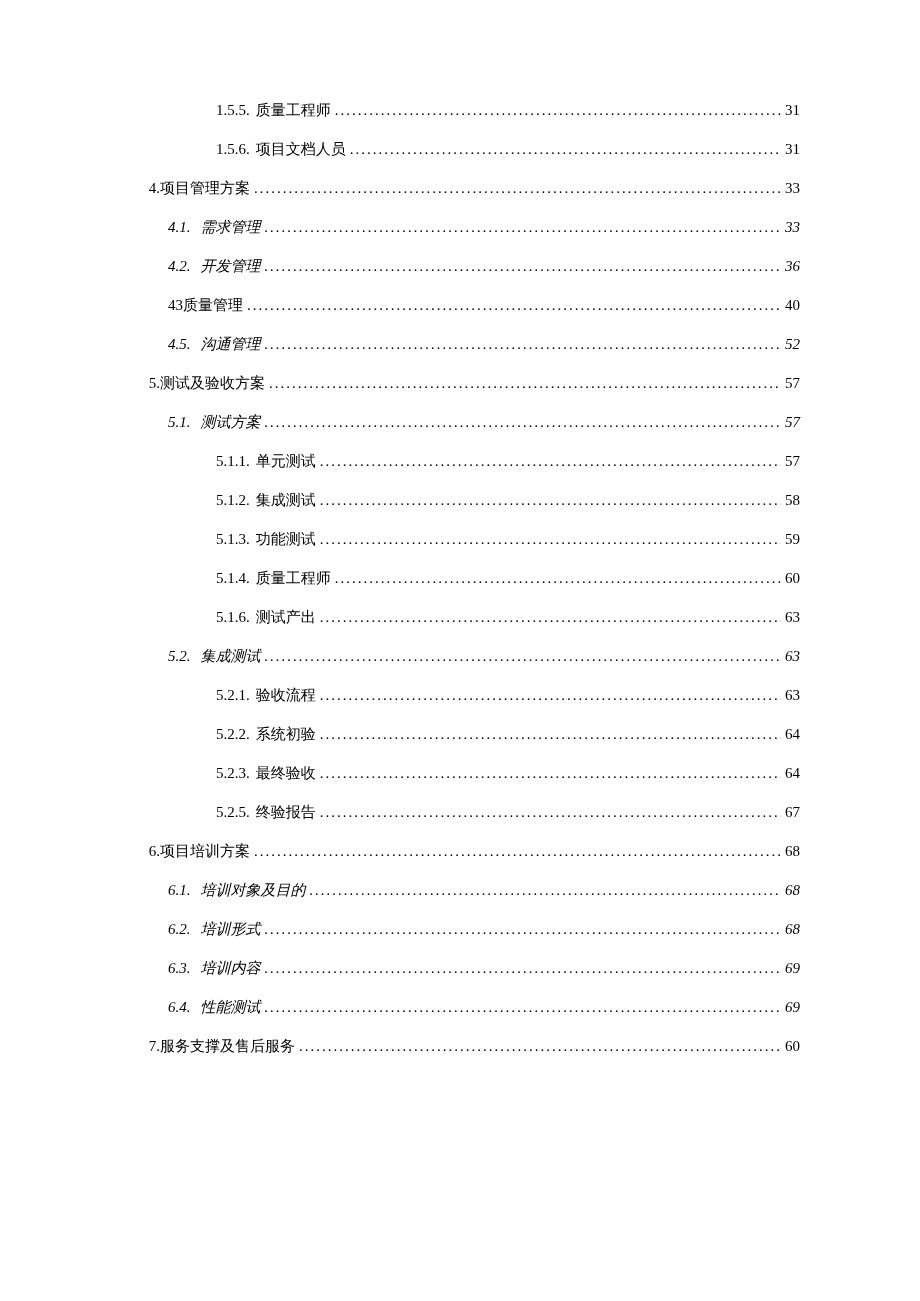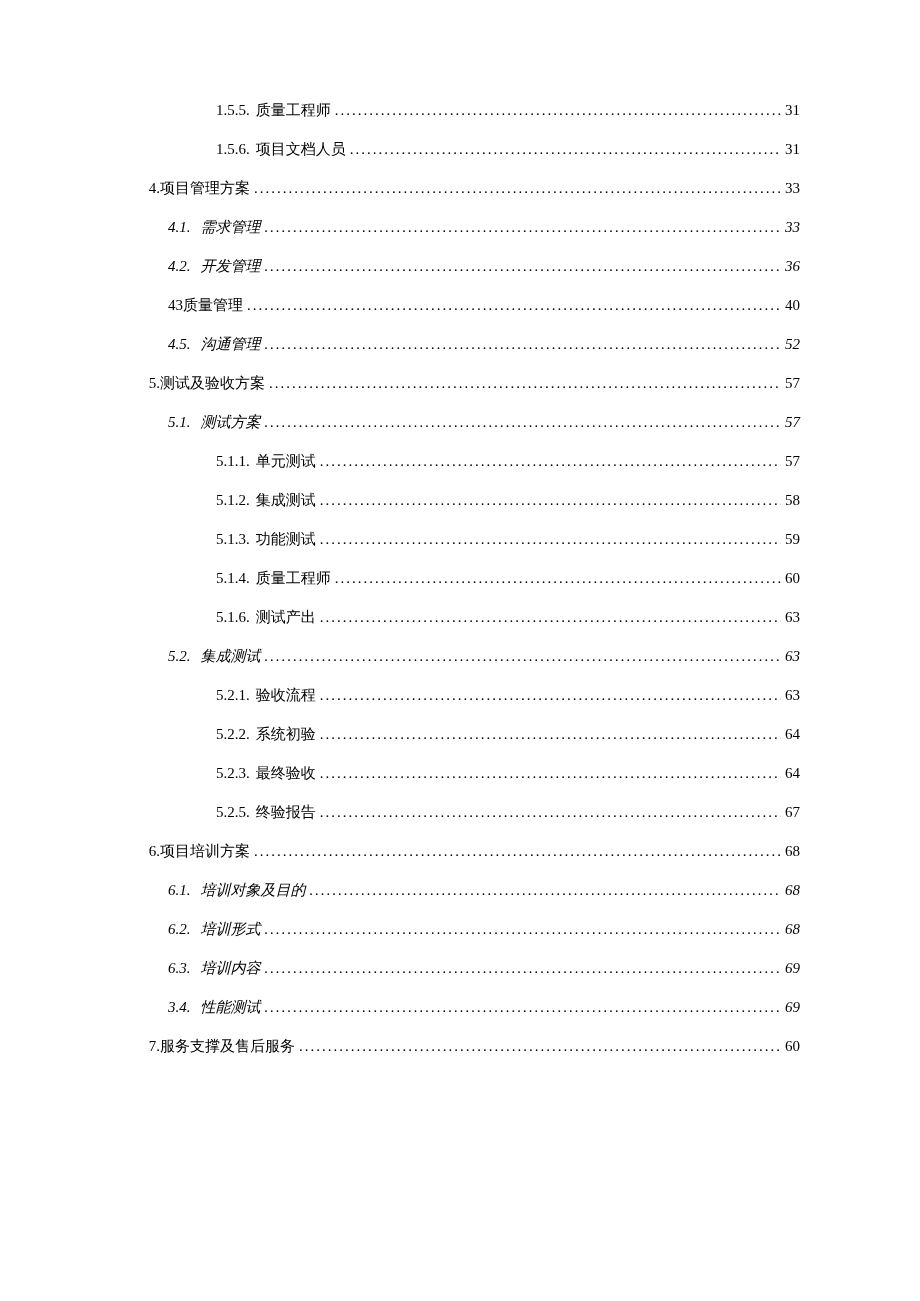--- a/index.html
+++ b/index.html
@@ -184,21 +184,21 @@
         <span class="toc-dots"></span>
         <span class="toc-page">68</span>
       </div>
       <div class="toc-line lvl2">
         <span class="toc-number">6.3.</span>
         <span class="toc-title">培训内容</span>
         <span class="toc-dots"></span>
         <span class="toc-page">69</span>
       </div>
       <div class="toc-line lvl2">
-        <span class="toc-number">3.4.</span>
+        <span class="toc-number">6.4.</span>
         <span class="toc-title">性能测试</span>
         <span class="toc-dots"></span>
         <span class="toc-page">69</span>
       </div>
       <div class="toc-line lvl1">
         <span class="toc-number">7.</span>
         <span class="toc-title">服务支撑及售后服务</span>
         <span class="toc-dots"></span>
         <span class="toc-page">60</span>
       </div>

